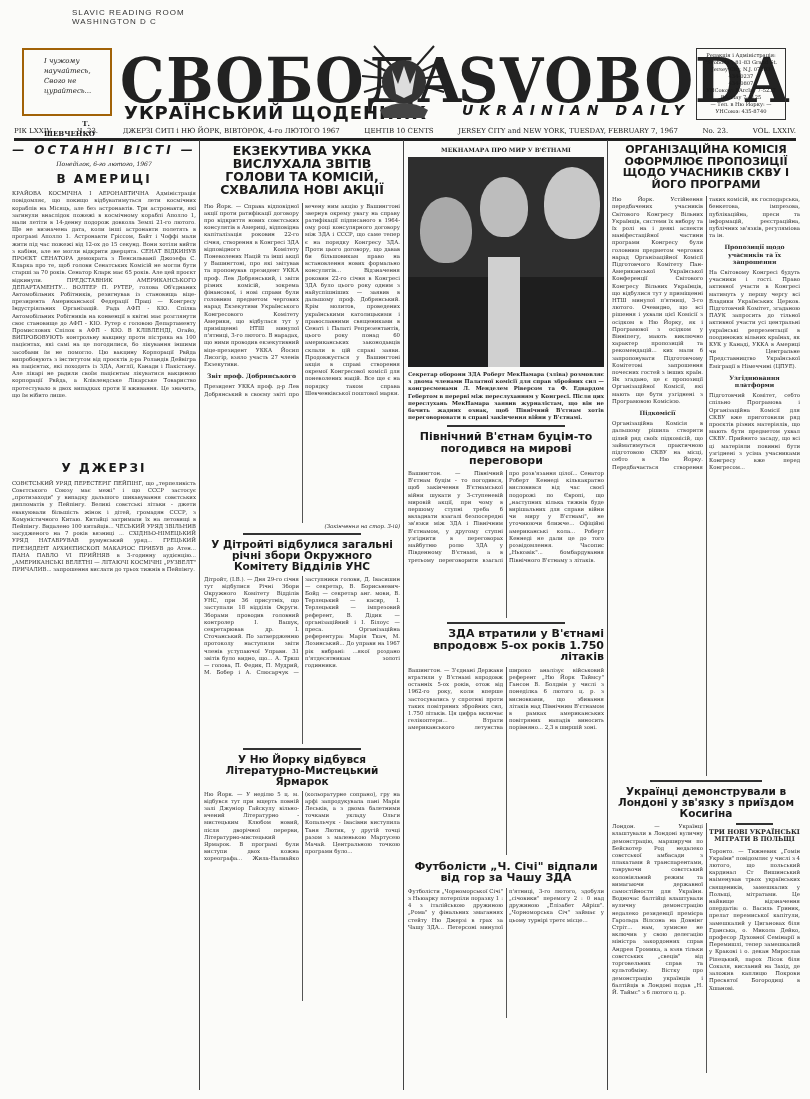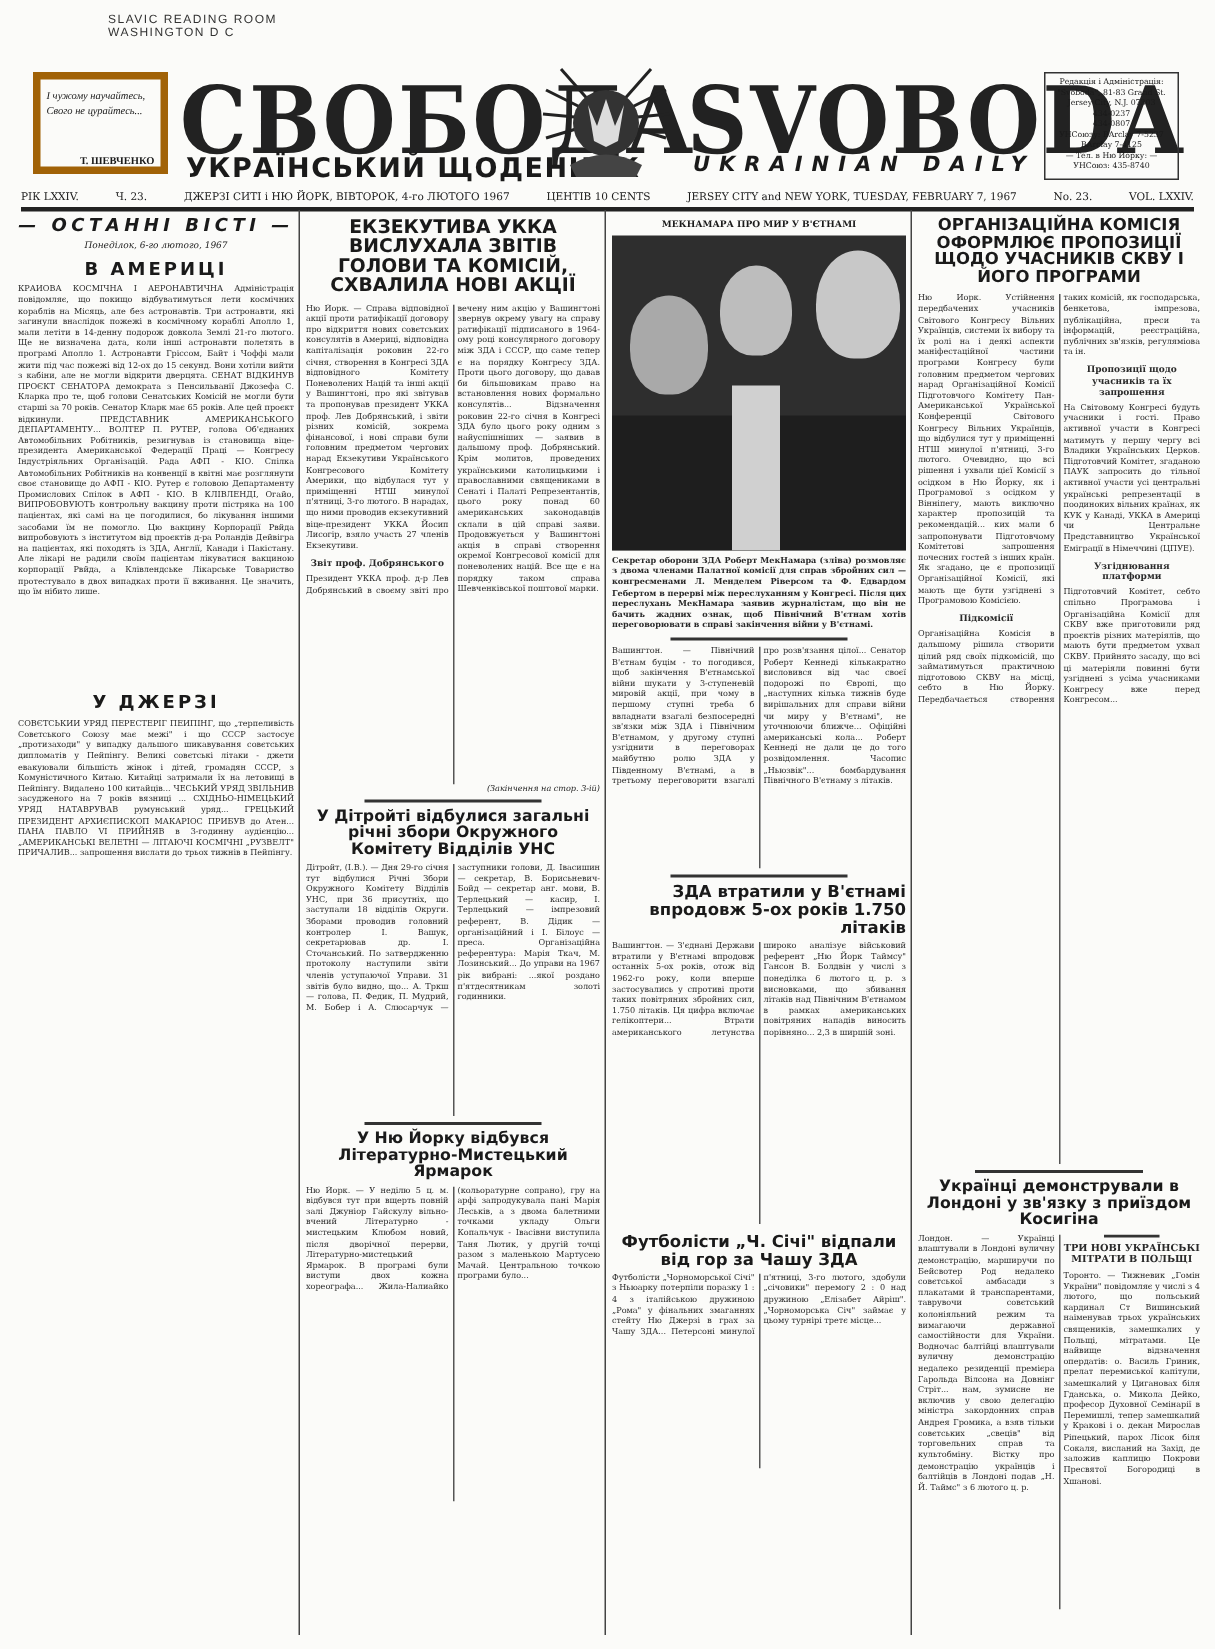--- a/index.html
+++ b/index.html
@@ -1,18 +1,18 @@
 <!DOCTYPE html>
 <html><head>
 <meta charset="utf-8">
 <style>
   html,body{margin:0;padding:0;background:#fbfbf9;}
   body{width:810px;height:1099px;position:relative;overflow:hidden;color:#1a1a1a;font-family:"DejaVu Serif",serif;}
   .stamp{position:absolute;left:72px;top:8px;font-family:Liberation Sans, sans-serif;font-size:8px;line-height:9px;letter-spacing:1px;color:#333;}
-  .motto-box{position:absolute;left:22px;top:48px;width:90px;height:68px;border:5px solid #a16207;font-size:7px;font-style:italic;padding:6px 4px;box-sizing:border-box;line-height:10px;font-family:Liberation Serif, serif;}
+  .motto-box{position:absolute;left:22px;top:48px;width:90px;height:68px;border:2px solid #a16207;font-size:7px;font-style:italic;padding:6px 20px;box-sizing:border-box;line-height:10px;}
   .motto-box .author{font-style:normal;font-weight:bold;text-align:right;margin-top:23px;}
   .mast-cyr{position:absolute;left:120px;top:44px;font-family:"DejaVu Serif",serif;font-weight:bold;font-size:62px;letter-spacing:2px;color:#222;transform:scaleX(0.9);transform-origin:left;}
   .mast-cyr-sub{position:absolute;left:124px;top:102px;font-family:"DejaVu Sans",sans-serif;font-weight:bold;font-size:18px;letter-spacing:1px;}
   .emblem{position:absolute;left:360px;top:40px;width:88px;height:80px;}
   .mast-lat{position:absolute;left:458px;top:44px;font-family:"DejaVu Serif",serif;font-weight:bold;font-size:62px;letter-spacing:2px;color:#222;transform:scaleX(0.9);transform-origin:left;}
   .mast-lat-sub{position:absolute;left:462px;top:102px;font-family:"DejaVu Sans",sans-serif;font-weight:bold;font-style:italic;font-size:14px;letter-spacing:6px;}
   .addr-box{position:absolute;left:696px;top:48px;width:90px;height:72px;border:1px solid #333;font-size:5.2px;line-height:7px;text-align:center;padding:3px 2px;box-sizing:border-box;font-family:"DejaVu Serif",serif;}
   .dateline{position:absolute;left:14px;top:124px;width:782px;height:14px;border-bottom:3px solid #222;font-size:7px;display:flex;justify-content:space-between;align-items:center;font-family:"DejaVu Serif",serif;}
   .col{position:absolute;top:140px;}
   .vline{position:absolute;top:140px;width:1px;background:#444;}
@@ -115,20 +115,21 @@
   <div style="font-size:6px;font-weight:bold;text-align:center;margin:6px 0 4px;">МЕКНАМАРА ПРО МИР У В'ЄТНАМІ</div>
   <div class="photo" style="width:196px;height:210px;">
     <div class="head" style="left:12px;top:40px;width:52px;height:66px;background:#a9a9a9;"></div>
     <div class="head" style="left:72px;top:20px;width:48px;height:60px;"></div>
     <div class="head" style="left:136px;top:10px;width:56px;height:72px;background:#c8c8c8;"></div>
     <div style="position:absolute;left:0;top:120px;width:196px;height:90px;background:#1e1e1e;"></div>
     <div style="position:absolute;left:80px;top:100px;width:32px;height:110px;background:#d0d0d0;"></div>
   </div>
   <div class="body" style="font-weight:bold;margin:4px 0;">Секретар оборони ЗДА Роберт МекНамара (зліва) розмовляє з двома членами Палатної комісії для справ збройних сил — конгресменами Л. Менделем Ріверсом та Ф. Едвардом Гебертом в перерві між переслуханням у Конгресі. Після цих переслухань МекНамара заявив журналістам, що він не бачить жадних ознак, щоб Північний В'єтнам хотів переговорювати в справі закінчення війни у В'єтнамі.</div>
   <div class="rule"></div>
+  <div class="hd" style="font-size:11px;margin:4px 0;">Північний В'єтнам буцім-то погодився на мирові переговори</div>
   <div class="body cols" style="height:148px;overflow:hidden;">Вашингтон. — Північний В'єтнам буцім - то погодився, щоб закінчення В'єтнамської війни шукати у 3-ступеневій мировій акції, при чому в першому ступні треба б ввладнати взагалі безпосередні зв'язки між ЗДА і Північним В'єтнамом, у другому ступні узгіднити в переговорах майбутню ролю ЗДА у Південному В'єтнамі, а в третьому переговорити взагалі про розв'язання цілої... Сенатор Роберт Кеннеді кількакратно висловився від час своєї подорожі по Європі, що „наступних кілька тижнів буде вирішальних для справи війни чи миру у В'єтнамі", не уточнюючи ближче... Офіційні американські кола... Роберт Кеннеді не дали це до того розвідомлення. Часопис „Ньюзвік"... бомбардування Північного В'єтнаму з літаків.</div>
   <div class="rule"></div>
   <div class="hd" style="font-size:11px;margin:4px 0;text-align:right;">ЗДА втратили у В'єтнамі впродовж 5-ох років 1.750 літаків</div>
   <div class="body cols" style="height:188px;overflow:hidden;">Вашингтон. — З'єднані Держави втратили у В'єтнамі впродовж останніх 5-ох років, отож від 1962-го року, коли вперше застосувались у спротиві проти таких повітряних збройних сил, 1.750 літаків. Ця цифра включає гелікоптери... Втрати американського летунства широко аналізує військовий референт „Ню Йорк Таймсу" Гансон В. Болдвін у числі з понеділка 6 лютого ц. р. з висновками, що збивання літаків над Північним В'єтнамом в рамках американських повітряних нападів виносить порівняно... 2,3 в ширшій зоні.</div>
   <div class="hd" style="font-size:11px;margin:6px 0 4px;">Футболісти „Ч. Січі" відпали від гор за Чашу ЗДА</div>
   <div class="body cols" style="height:130px;overflow:hidden;">Футболісти „Чорноморської Січі" з Ньюарку потерпіли поразку 1 : 4 з італійською дружиною „Рома" у фінальних змаганнях стейту Ню Джерзі в грах за Чашу ЗДА... Петерсоні минулої п'ятниці, 3-го лютого, здобули „січовики" перемогу 2 : 0 над дружиною „Елізабет Айріш". „Чорноморська Січ" займає у цьому турнірі третє місце...</div>
 </div>
 
 <div class="col" style="left:612px;width:188px;">
   <div class="hd" style="font-size:11px;margin:4px 0 6px;">ОРГАНІЗАЦІЙНА КОМІСІЯ ОФОРМЛЮЄ ПРОПОЗИЦІЇ ЩОДО УЧАСНИКІВ СКВУ І ЙОГО ПРОГРАМИ</div>

